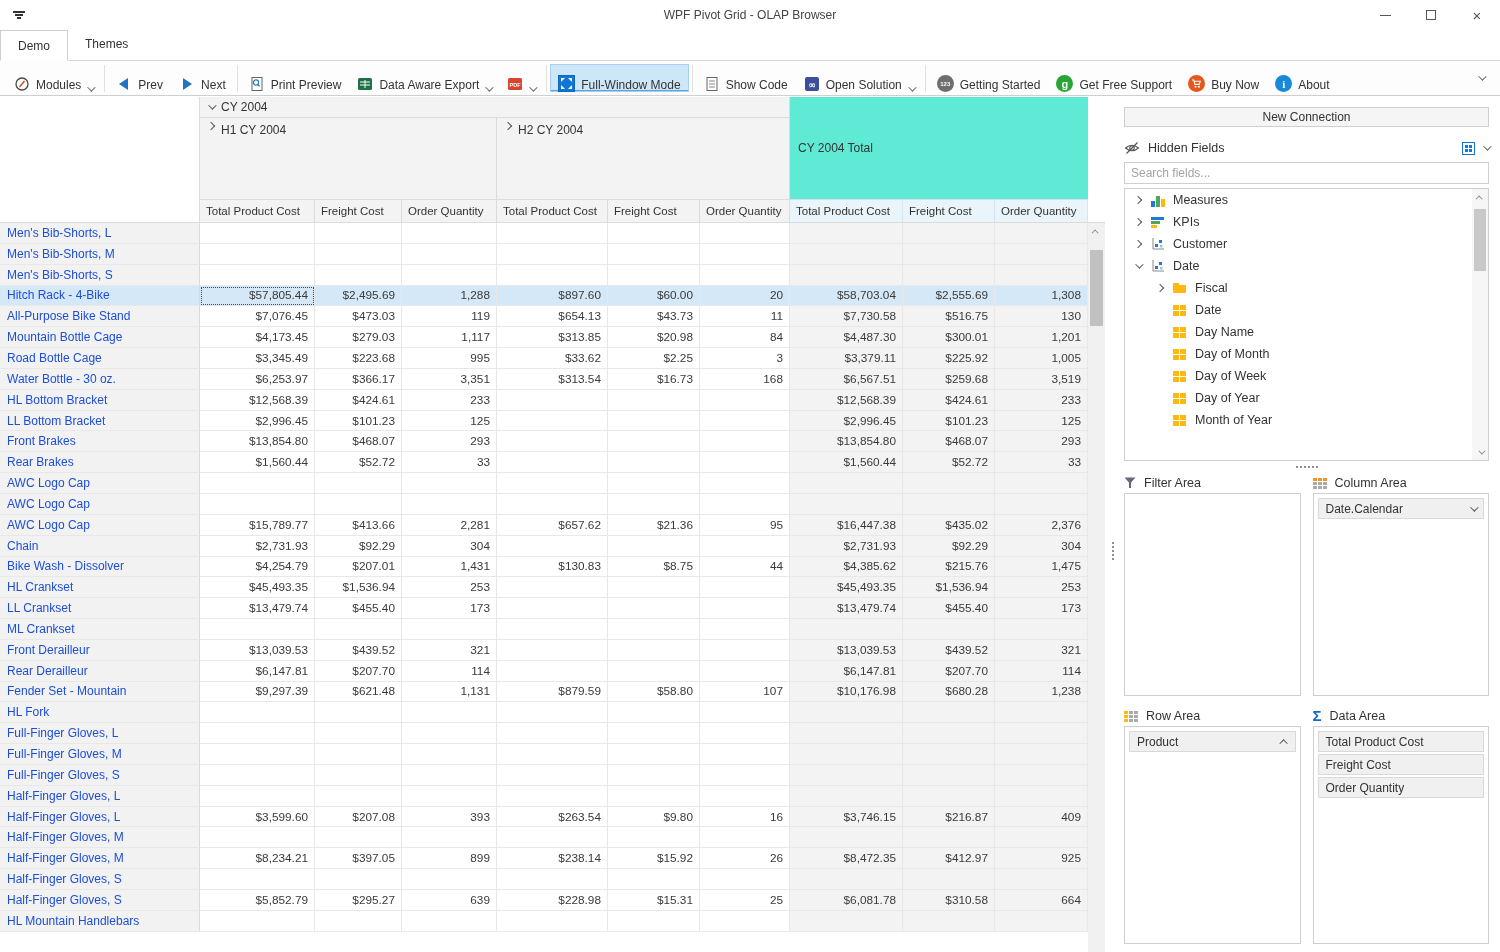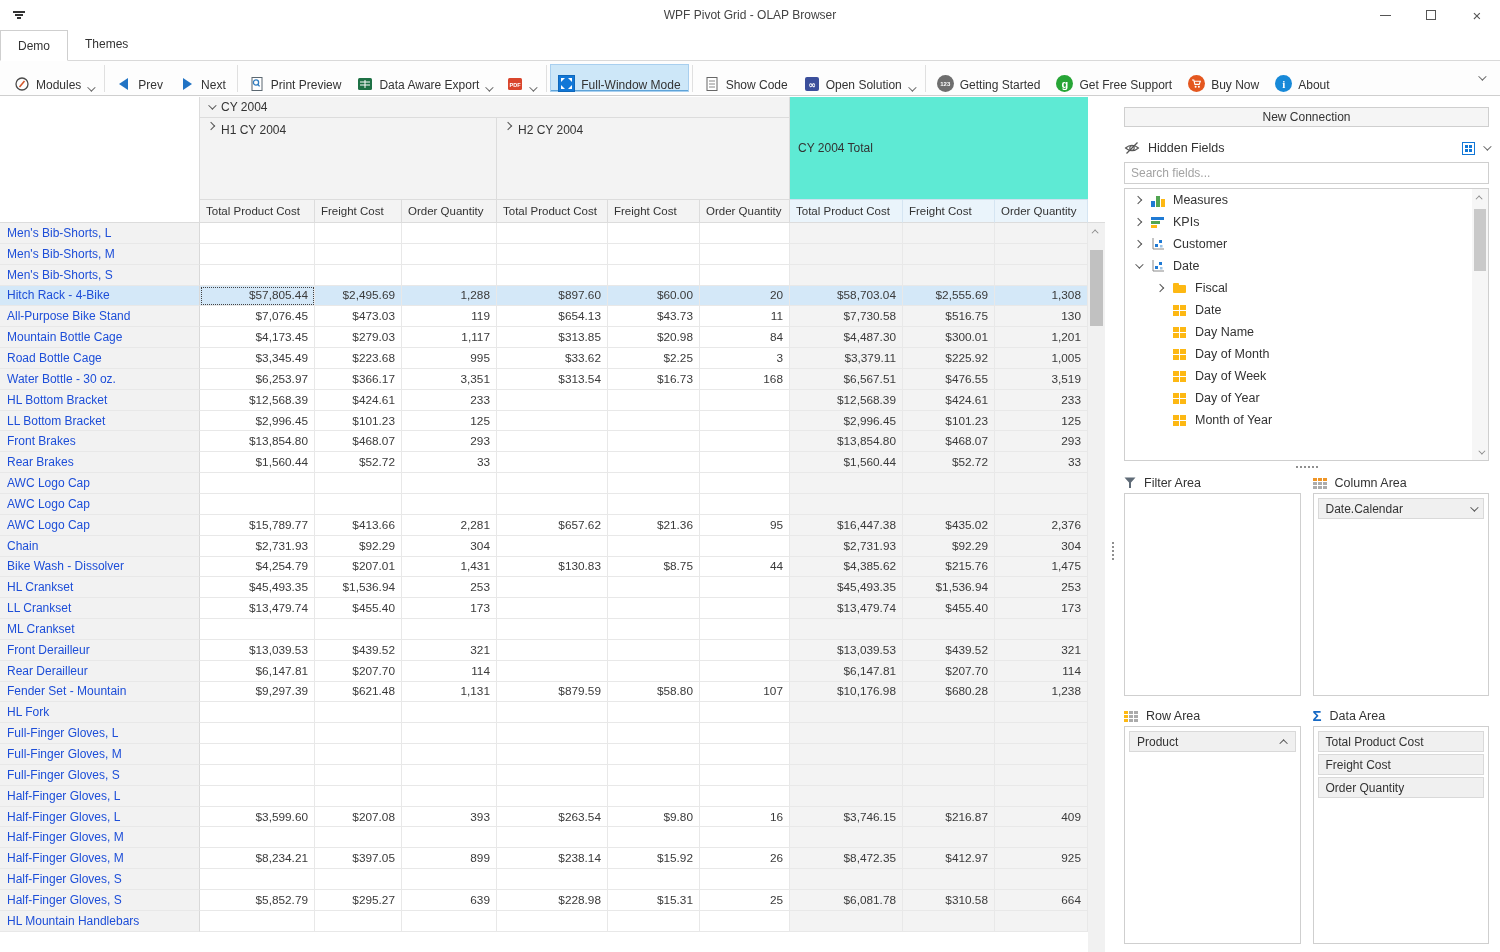--- a/index.html
+++ b/index.html
@@ -371,21 +371,21 @@
           </div>
           <div class="prow">
             <div class="plabel">Water Bottle - 30 oz.</div>
             <div class="pcell" style="width: 115px;">$6,253.97</div>
             <div class="pcell" style="width: 87px;">$366.17</div>
             <div class="pcell" style="width: 95px;">3,351</div>
             <div class="pcell" style="width: 111px;">$313.54</div>
             <div class="pcell" style="width: 92px;">$16.73</div>
             <div class="pcell" style="width: 90px;">168</div>
             <div class="pcell tot" style="width: 113px;">$6,567.51</div>
-            <div class="pcell tot" style="width: 92px;">$476.55</div>
+            <div class="pcell tot" style="width: 92px;">$259.68</div>
             <div class="pcell tot" style="width: 93px;">3,519</div>
           </div>
           <div class="prow">
             <div class="plabel">HL Bottom Bracket</div>
             <div class="pcell" style="width: 115px;">$12,568.39</div>
             <div class="pcell" style="width: 87px;">$424.61</div>
             <div class="pcell" style="width: 95px;">233</div>
             <div class="pcell" style="width: 111px;"></div>
             <div class="pcell" style="width: 92px;"></div>
             <div class="pcell" style="width: 90px;"></div>

